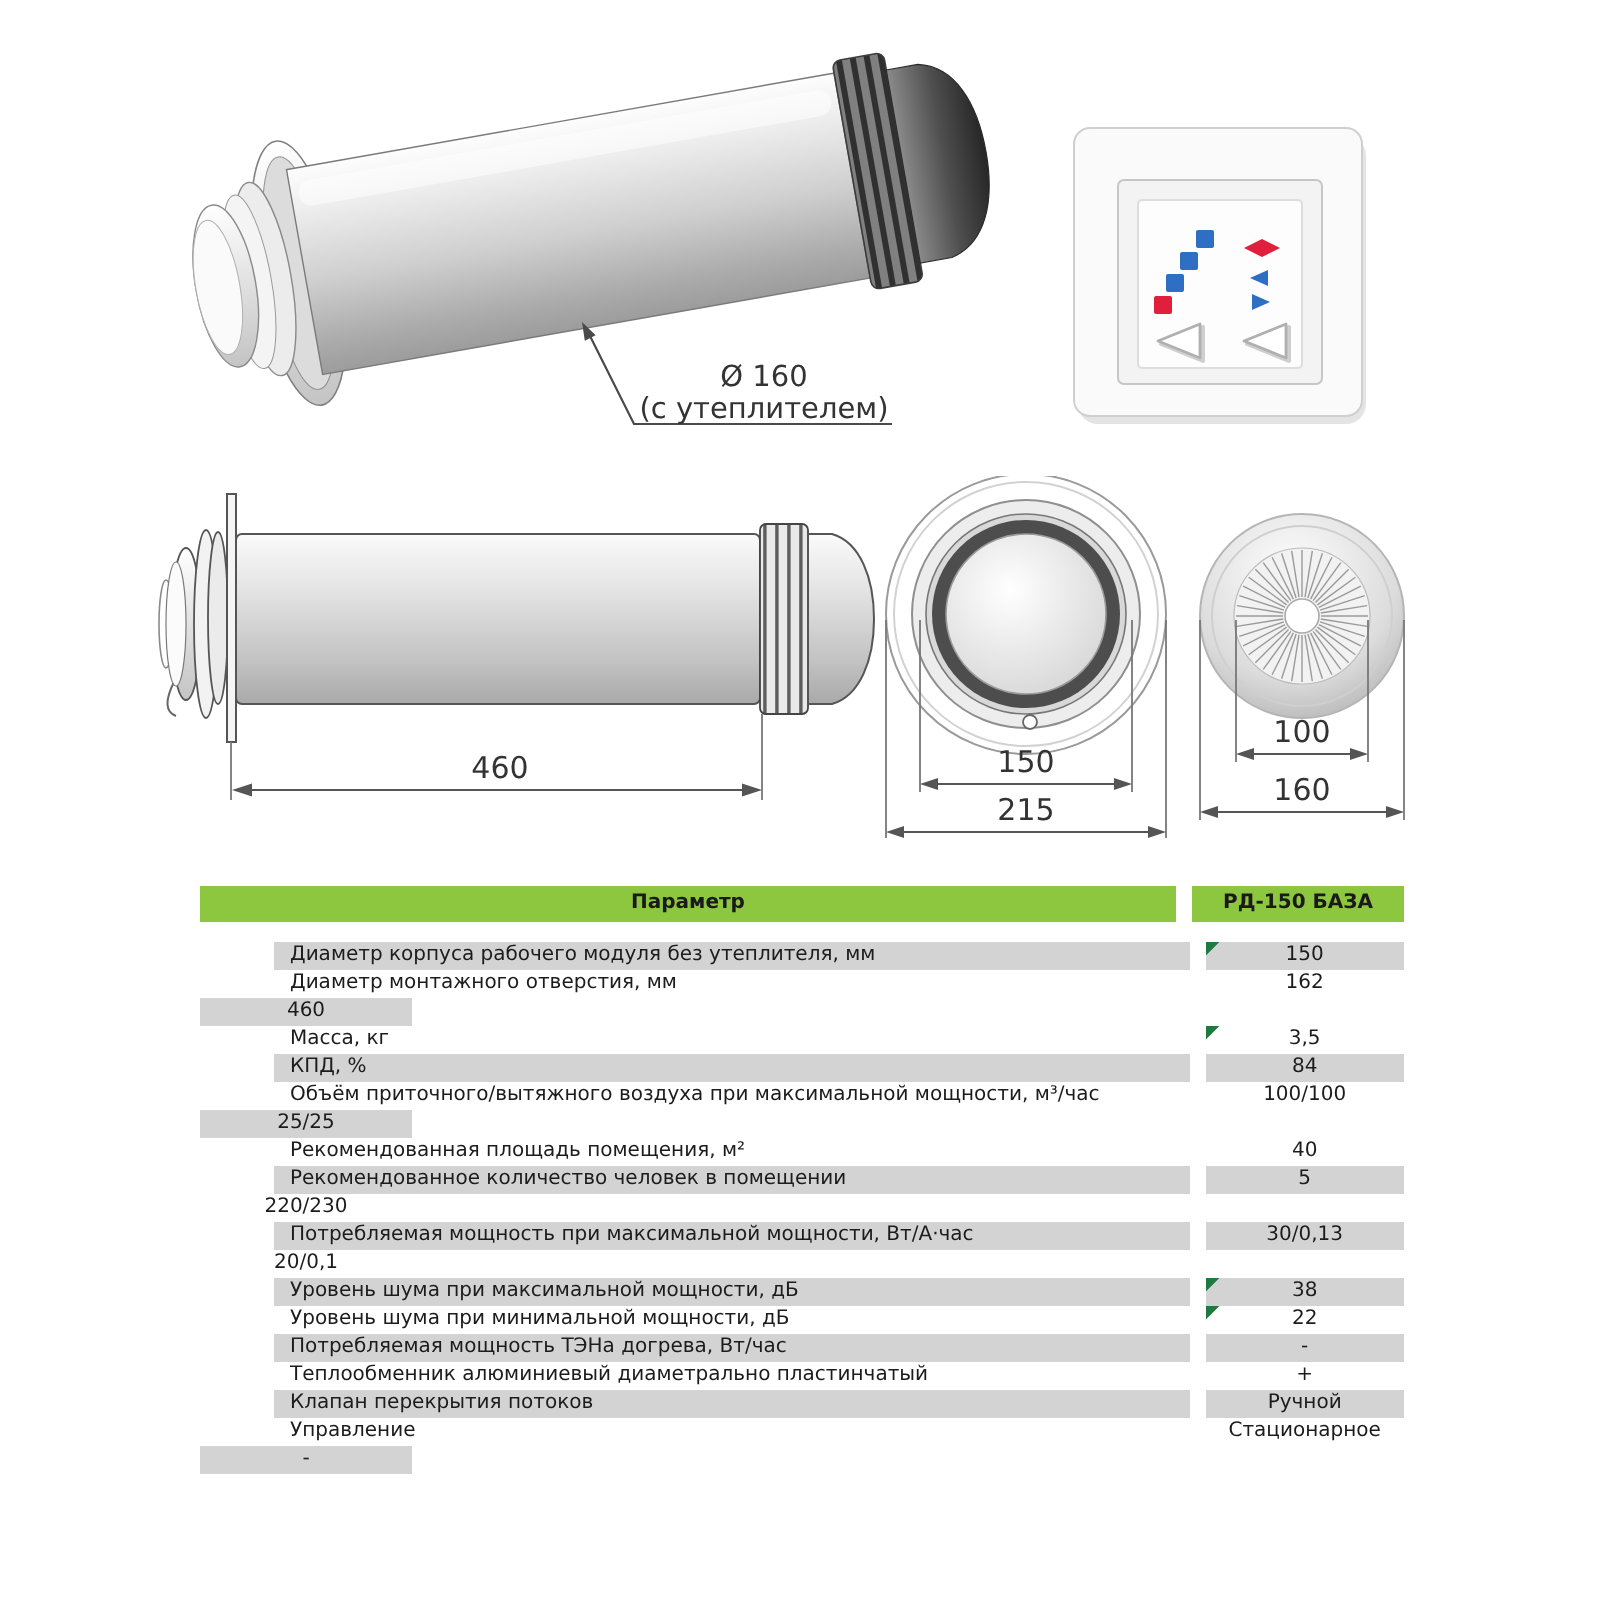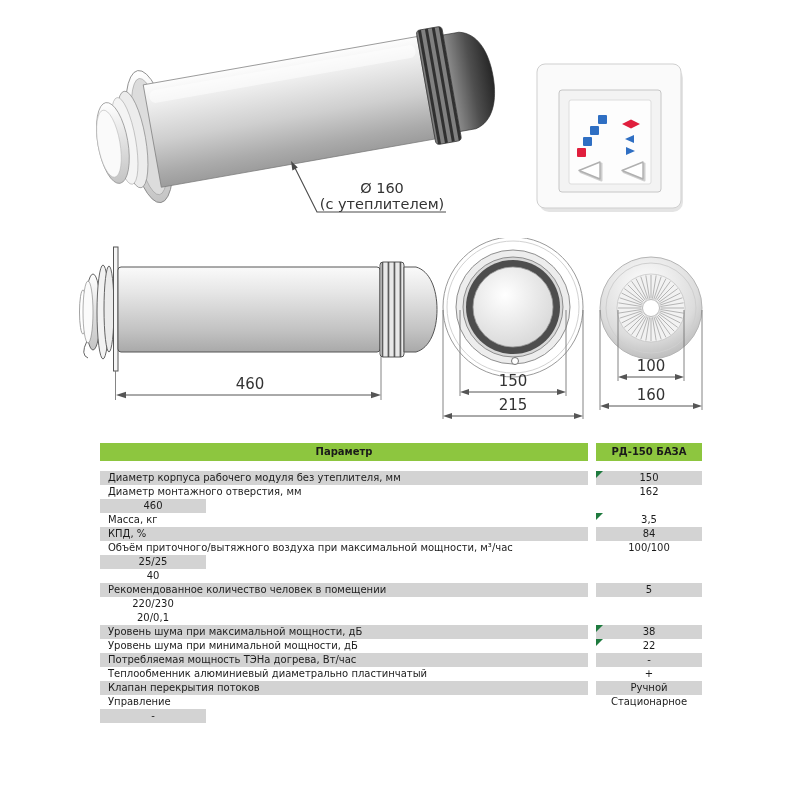--- a/index.html
+++ b/index.html
@@ -10,21 +10,21 @@
   }
   .abs{position:absolute;}
   
   .spec-table{position:absolute;left:100px;top:443px;width:602px;font-size:10px;}
   .thead{display:flex;height:18px;font-weight:bold;}
   .th{background:var(--header_green,#8DC63F);text-align:center;line-height:18px;color:#1a1a1a;}
   .th.param{width:488px;margin-right:8px;}
   .th.model{width:106px;}
   .tspacer{height:10px;}
   .spec-row{display:flex;height:14px;line-height:14px;}
-  .spec-row .label{width:480px;padding-left:8px;margin-right:8px;white-space:nowrap;overflow:hidden;}
+  .spec-row .label{width:480px;padding-left:8px;margin-right:8px;white-space:nowrap;overflow:hidden;margin-left:37px;}
   .spec-row .value{width:106px;text-align:center;position:relative;}
   .spec-row.striped .label,.spec-row.striped .value{background:var(--row_gray,#D3D3D3);}
   .marker{position:absolute;left:0;top:0;width:7px;height:7px;
     background:var(--marker_green,#1E7A3E);
     clip-path:polygon(0 0,100% 0,0 100%);}
   
   svg text{font-family:"DejaVu Sans","Liberation Sans",sans-serif;fill:#333;}
   .dim-text{font-size:15px;}
   .photo-text{font-size:14.5px;}
   #fan-lines line{stroke:#9a9a9a;stroke-width:.7;}
@@ -264,32 +264,37 @@
   <div class="spec-row">
     <div class="label">Объём приточного/вытяжного воздуха при максимальной мощности, м³/час</div>
     <div class="value"><span class="val-text">100/100</span></div>
   </div>
 
   <div class="spec-row striped">
     <div class="value"><span class="val-text">25/25</span></div>
   </div>
 
   <div class="spec-row">
+    <div class="label">Рекомендованная площадь помещения, м²</div>
     <div class="value"><span class="val-text">40</span></div>
   </div>
 
   <div class="spec-row striped">
     <div class="label">Рекомендованное количество человек в помещении</div>
     <div class="value"><span class="val-text">5</span></div>
   </div>
 
   <div class="spec-row">
     <div class="value"><span class="val-text">220/230</span></div>
   </div>
 
+  <div class="spec-row striped">
+    <div class="label">Потребляемая мощность при максимальной мощности, Вт/А·час</div>
+    <div class="value"><span class="val-text">30/0,13</span></div>
+  </div>
 
   <div class="spec-row">
     <div class="value"><span class="val-text">20/0,1</span></div>
   </div>
 
   <div class="spec-row striped">
     <div class="label">Уровень шума при максимальной мощности, дБ</div>
     <div class="value"><span class="marker"></span><span class="val-text">38</span></div>
   </div>
 

